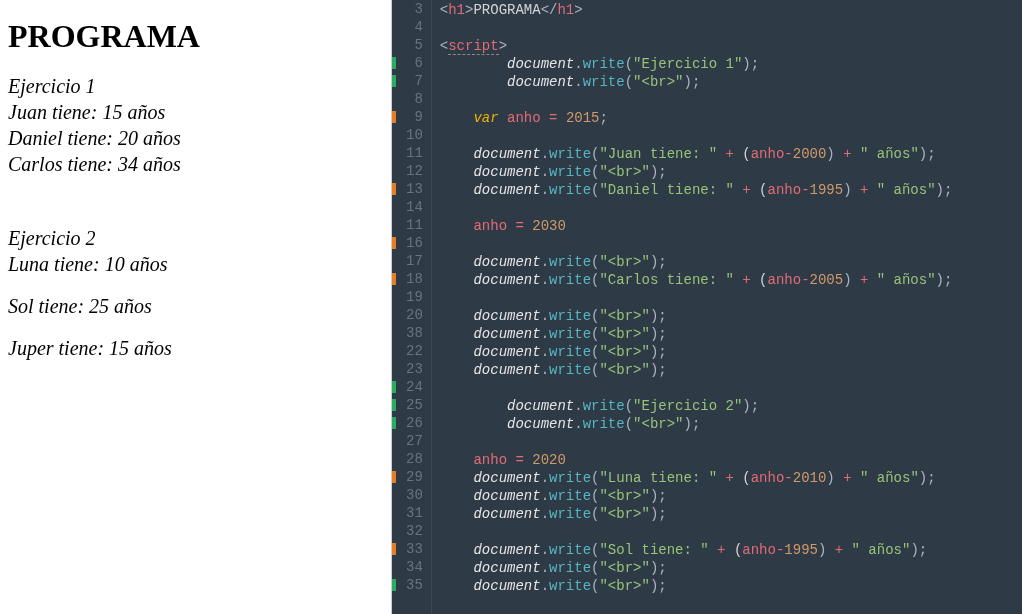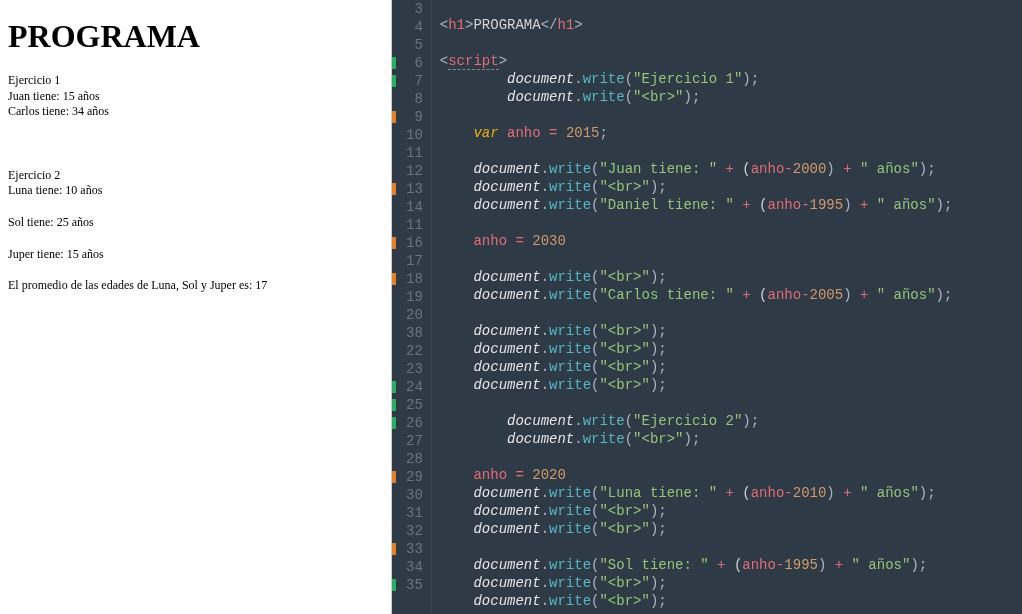--- a/index.html
+++ b/index.html
@@ -17,22 +17,23 @@
       padding: 8px;
       border-right: 1px solid #ccc;
     }
     .preview-pane h1 {
       font-size: 32px;
       font-weight: bold;
       margin-bottom: 18px;
       margin-top: 10px;
     }
     .preview-pane .line {
-      font-size: 12px;
+      font-size: 20px;
       line-height: 1.3;
+      font-style: italic;
     }
     .preview-pane .br-gap { height: 16px; }
     .preview-pane .br-gap4 { height: 48px; }
     .editor-pane {
       flex: 1;
       height: 100%;
       background: #2f3a47;
       display: flex;
       font-family: Consolas, "Courier New", monospace;
       font-size: 14px;
@@ -55,21 +56,21 @@
     .gutter .ln .mark {
       position: absolute;
       left: -14px;
       top: 3px;
       width: 4px;
       height: 12px;
     }
     .gutter .ln .mark.orange { background: #e67e22; }
     .gutter .ln .mark.green { background: #27ae60; }
     .code {
-      padding: 16px 8px;
+      padding: 1px 8px;
       white-space: pre;
       color: #d4d4d4;
     }
     .code .row { height: 18px; }
     .t-tagname { color: #e06c75; }
     .t-text  { color: #d4d4d4; }
     .t-kw    { color: #eab308; font-style: italic; }
     .t-obj   { color: #e5e5e5; font-style: italic; }
     .t-func  { color: #56b6c2; }
     .t-str   { color: #98c379; }
@@ -79,30 +80,30 @@
     .t-punc  { color: #abb2bf; }
     .t-squig { border-bottom: 1px dashed #888; }
   </style>
 </head>
 <body>
 
 <div class="preview-pane">
   <h1>PROGRAMA</h1>
   <div class="line">Ejercicio 1</div>
   <div class="line">Juan tiene: 15 años</div>
+  <div class="line">Daniel tiene: 20 años</div>
   <div class="line">Carlos tiene: 34 años</div>
   <div class="br-gap4"></div>
   <div class="line">Ejercicio 2</div>
   <div class="line">Luna tiene: 10 años</div>
   <div class="br-gap"></div>
   <div class="line">Sol tiene: 25 años</div>
   <div class="br-gap"></div>
   <div class="line">Juper tiene: 15 años</div>
   <div class="br-gap"></div>
-  <div class="line">El promedio de las edades de Luna, Sol y Juper es: 17</div>
 </div>
 
 <div class="editor-pane">
   <div class="gutter" id="gutter">
       <div class="ln">3</div>
       <div class="ln">4</div>
       <div class="ln">5</div>
       <div class="ln">6<span class="mark green"></span></div>
       <div class="ln">7<span class="mark green"></span></div>
       <div class="ln">8</div>

